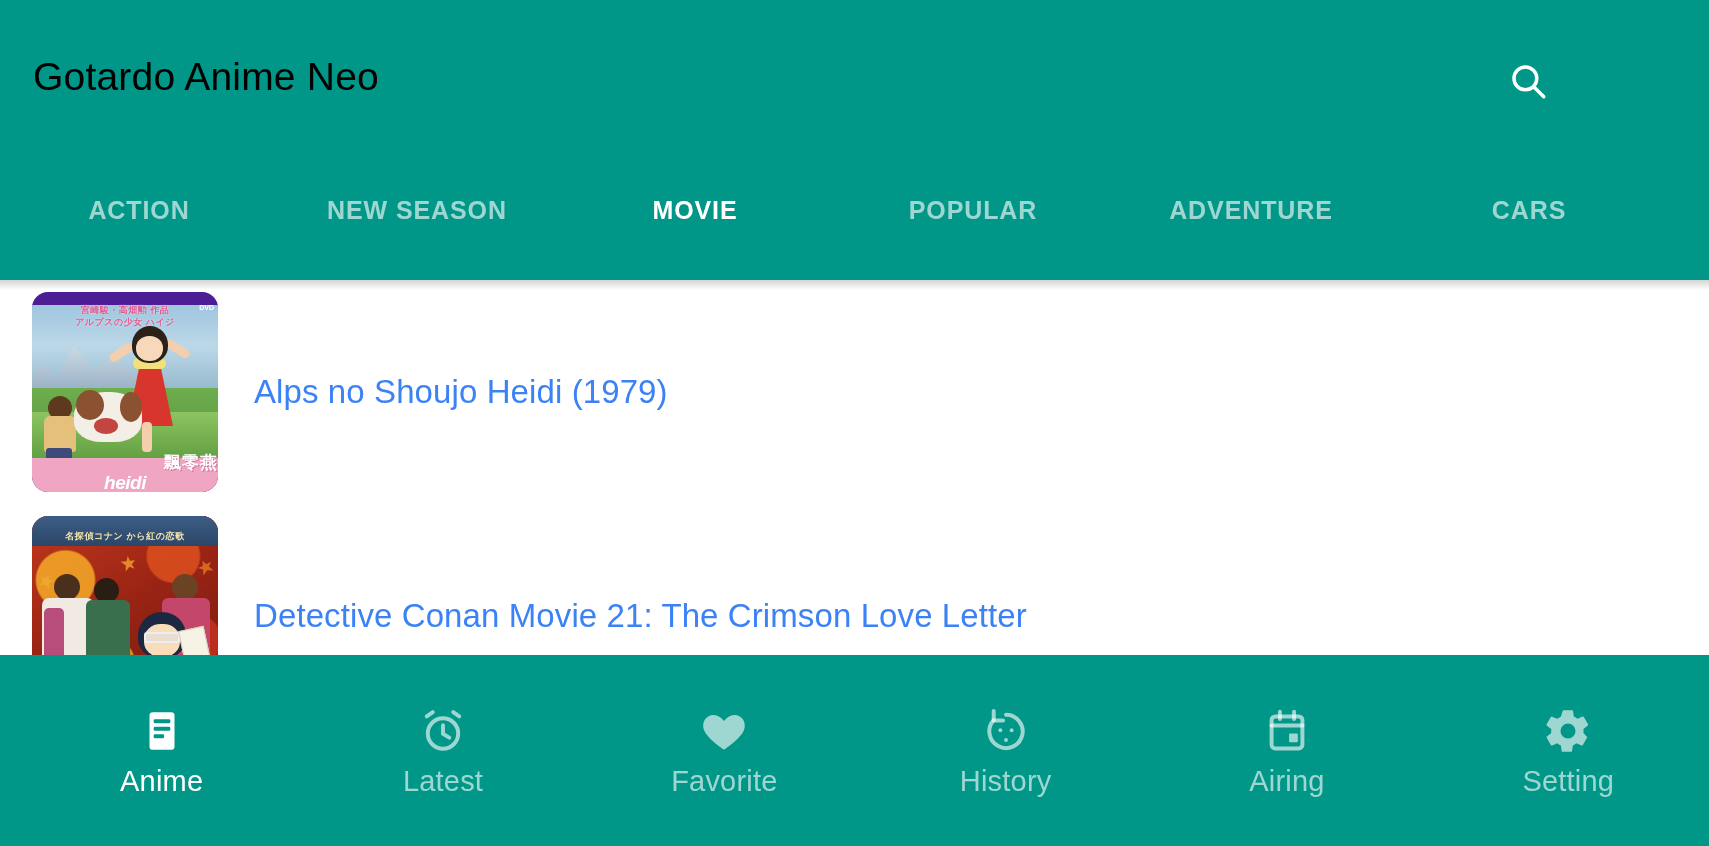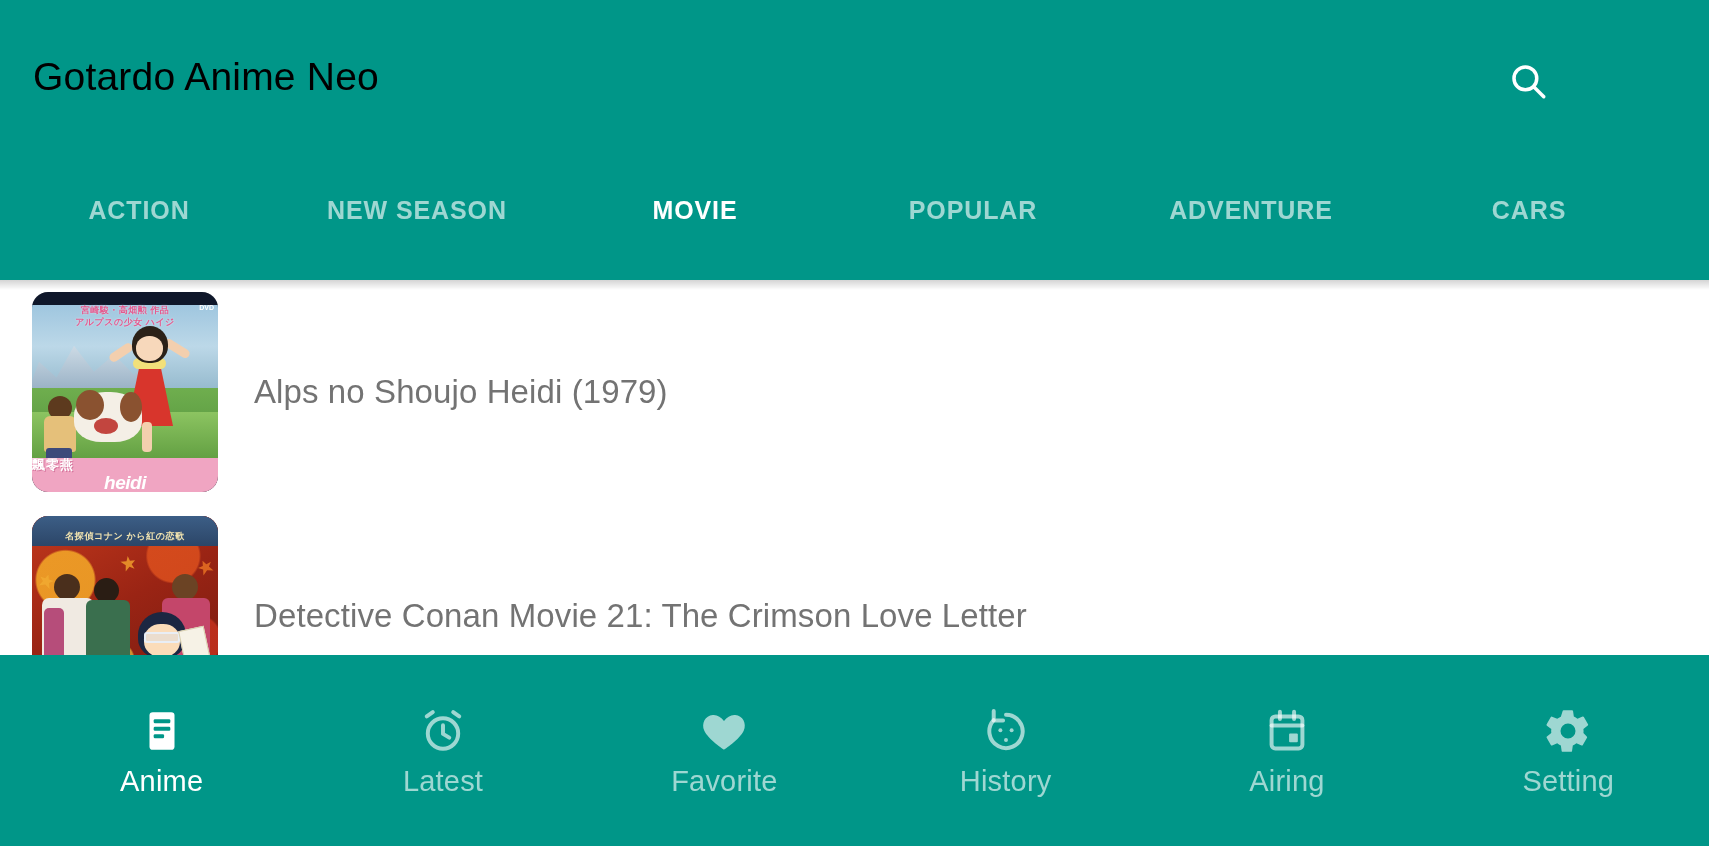--- a/index.html
+++ b/index.html
@@ -77,26 +77,26 @@
   .thumb {
     position:absolute; left:32px; top:12px;
     width:186px; height:200px;
     border-radius:16px; overflow:hidden;
     background:#d8d8d8;
   }
   .thumb-inner { position:absolute; inset:0; }
   .row-title {
     position:absolute; left:254px; top:0; height:224px;
     display:flex; align-items:center;
-    font-size:33px; color:#737373; letter-spacing:0.1px;
+    font-size:33px; color:#3b82f6; letter-spacing:0.1px;
     white-space:nowrap;
   }
 
   
-  .art-heidi { background:#0f172a; }
+  .art-heidi { background:#4c1d95; }
   .art-heidi .sky {
     position:absolute; left:0; top:13px; width:100%; height:92px;
     background:linear-gradient(to bottom,#9fc6df 0%,#bcd8e8 45%,#8fb5c9 100%);
   }
   .art-heidi .mtn {
     position:absolute; left:-8px; top:38px; width:125px; height:72px;
     background:linear-gradient(to bottom,#dfe9f0,#8ba6bd);
     clip-path:polygon(0% 100%,12% 44%,26% 66%,40% 22%,56% 58%,72% 34%,88% 62%,100% 40%,100% 100%);
   }
   .art-heidi .grass {
@@ -169,21 +169,21 @@
     color:#e45a8f; font-size:9px; font-weight:bold; text-align:center;
     line-height:12px; letter-spacing:0.5px; text-shadow:0 0 2px rgba(255,255,255,.7);
   }
   .art-heidi .toptext span { display:block; }
   .art-heidi .botband {
     position:absolute; left:0; bottom:0; width:100%; height:34px;
     background:#f0a5c2;
   }
   .art-heidi .cjk {
     position:absolute; left:0; bottom:18px; width:100%;
-    text-align:left; color:#ffffff; font-size:13px; font-weight:bold;
+    text-align:right; color:#ffffff; font-size:17px; font-weight:bold;
     letter-spacing:1px; text-shadow:1px 1px 0 #d4739b;
   }
   .art-heidi .heidi-word {
     position:absolute; left:0; bottom:-2px; width:100%;
     text-align:center; color:#ffffff; font-size:19px; font-weight:bold;
     font-style:italic; letter-spacing:-0.5px;
   }
   .art-heidi .dvd {
     position:absolute; right:4px; top:12px;
     color:#ffffff; font-size:7px; font-weight:bold; line-height:7px;

